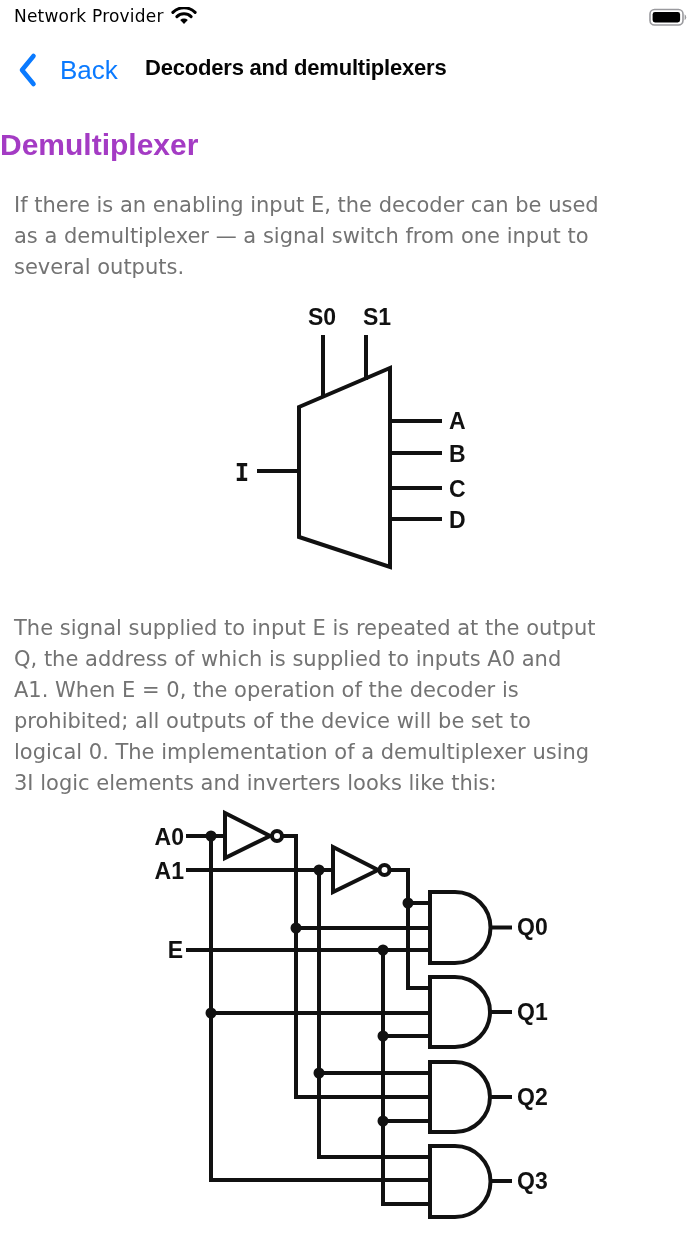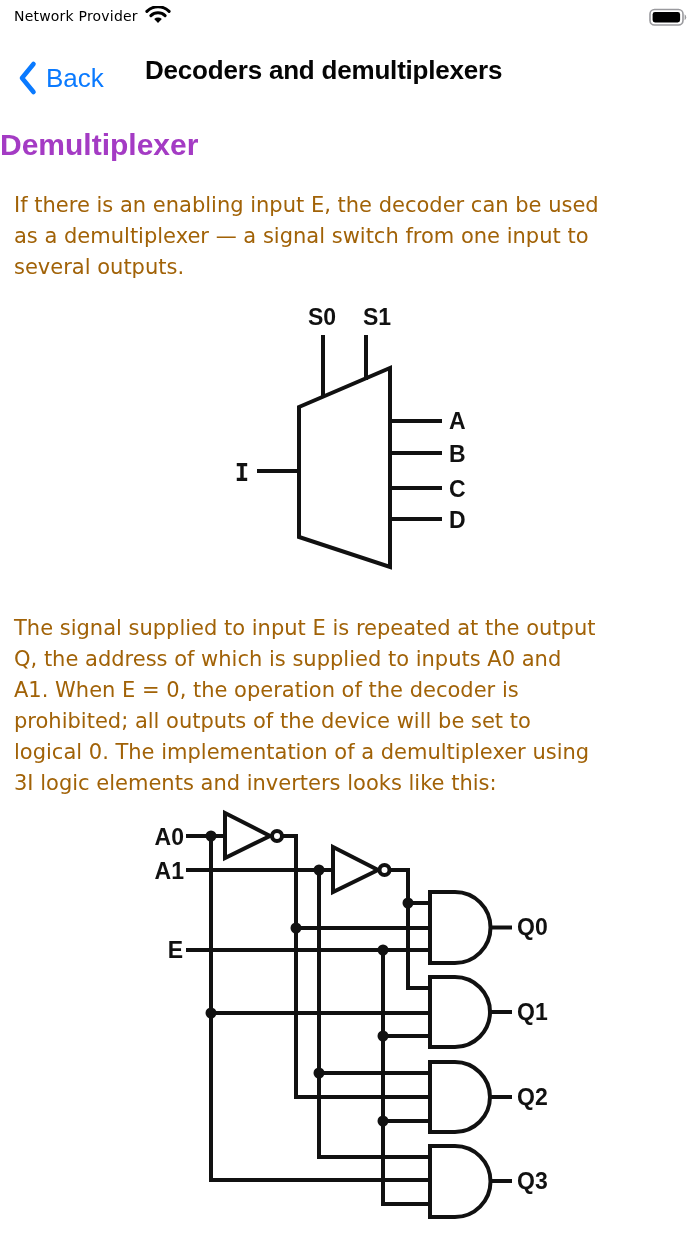--- a/index.html
+++ b/index.html
@@ -4,38 +4,38 @@
 <style>
   html,body { margin:0; padding:0; background:#fff; }
   #screen {
     position:relative; width:700px; height:1244px; background:#ffffff;
     font-family:"Liberation Sans", sans-serif; color:#000; overflow:hidden;
   }
 
   
   .status-bar { position:absolute; top:0; left:0; width:100%; height:34px; }
   .sb-left { position:absolute; left:14px; top:6px; display:flex; align-items:center; gap:7px; }
-  .carrier { font-family:"DejaVu Sans", sans-serif; font-size:14px; font-weight:500; letter-spacing:0.2px; color:#000; }
+  .carrier { font-family:"DejaVu Sans", sans-serif; font-size:17px; font-weight:500; letter-spacing:0.2px; color:#000; }
   .sb-time { position:absolute; left:0; right:0; top:7px; text-align:center;
              font-family:"DejaVu Sans", sans-serif; font-size:17px; font-weight:700; }
   .sb-battery { position:absolute; left:649px; top:8px; }
 
   
-  .back-button { position:absolute; left:18px; top:52px; display:flex; align-items:center; gap:9px;
+  .back-button { position:absolute; left:18px; top:52px; display:flex; align-items:center; gap:23px;
                  background:none; border:none; padding:0; cursor:pointer;
-                 font-family:"Liberation Sans", sans-serif; font-size:26px; color:#0A7AFF;margin-top:8px; }
+                 font-family:"Liberation Sans", sans-serif; font-size:26px; color:#0A7AFF; }
   .nav-title { position:absolute; left:145px; top:55px; margin:0;
-               font-size:26px; font-weight:700; color:#050505; letter-spacing:-0.2px;text-align:right; }
+               font-size:22px; font-weight:700; color:#050505; letter-spacing:-0.2px;text-align:right; }
 
   
   .heading { position:absolute; top:128px; left:0; width:100%; margin:0; 
              font-size:30px; font-weight:700; color:#A43BC4; }
   .para { position:absolute; left:14px; width:678px; margin:0;
           font-family:"DejaVu Sans", sans-serif; font-size:21px; line-height:31px;
-          color:#a16207; white-space:pre-line; }
+          color:#737373; white-space:pre-line; }
   .p1 { top:190px; }
   .p2 { top:613px; }
 
   .diagram { position:absolute; left:0; }
   .svg1 { top:295px; }
   .svg2 { top:800px; }
 
   .dlabel { font-family:"Liberation Sans", sans-serif; font-weight:bold; font-size:23px; fill:#111; }
   .dlabel-mono { font-family:"DejaVu Sans Mono", monospace; font-weight:bold; font-size:24px; fill:#111; }
 </style>

